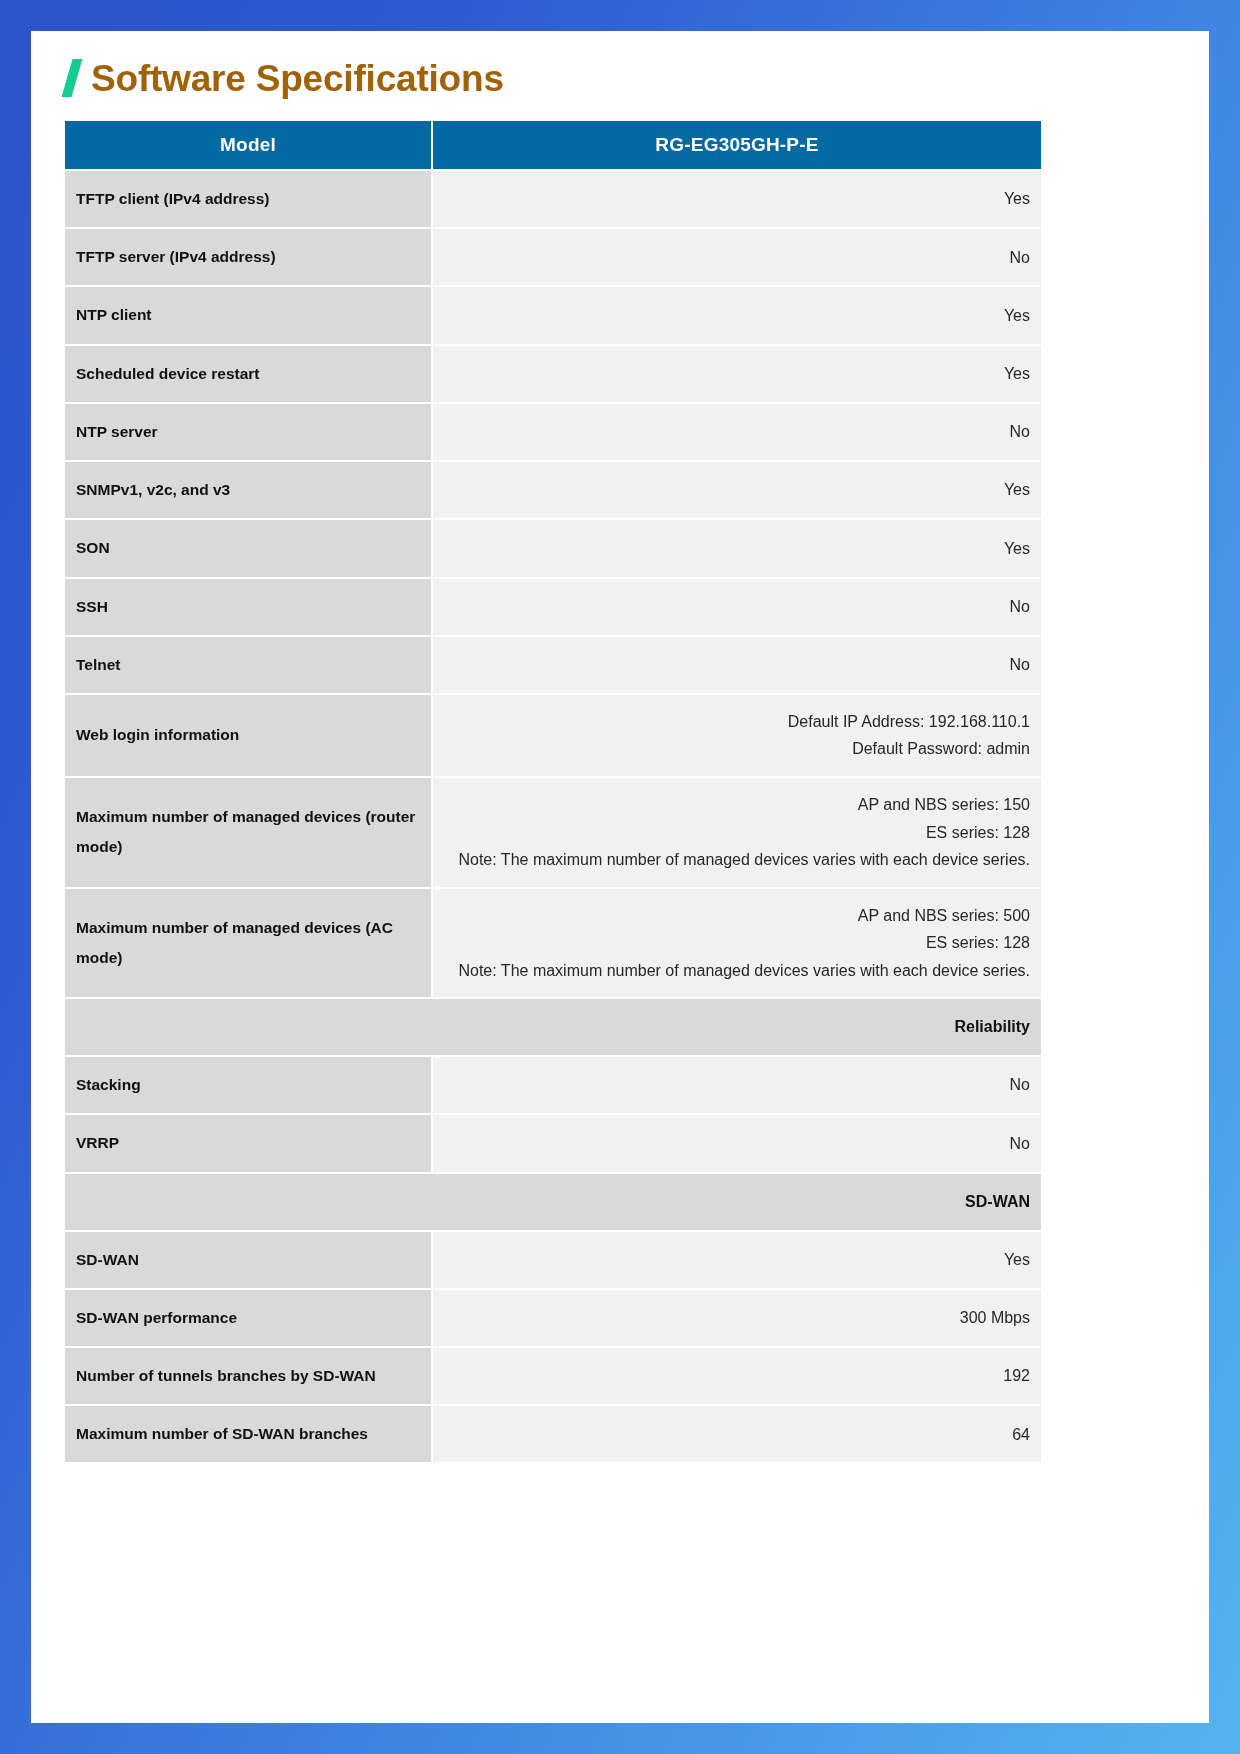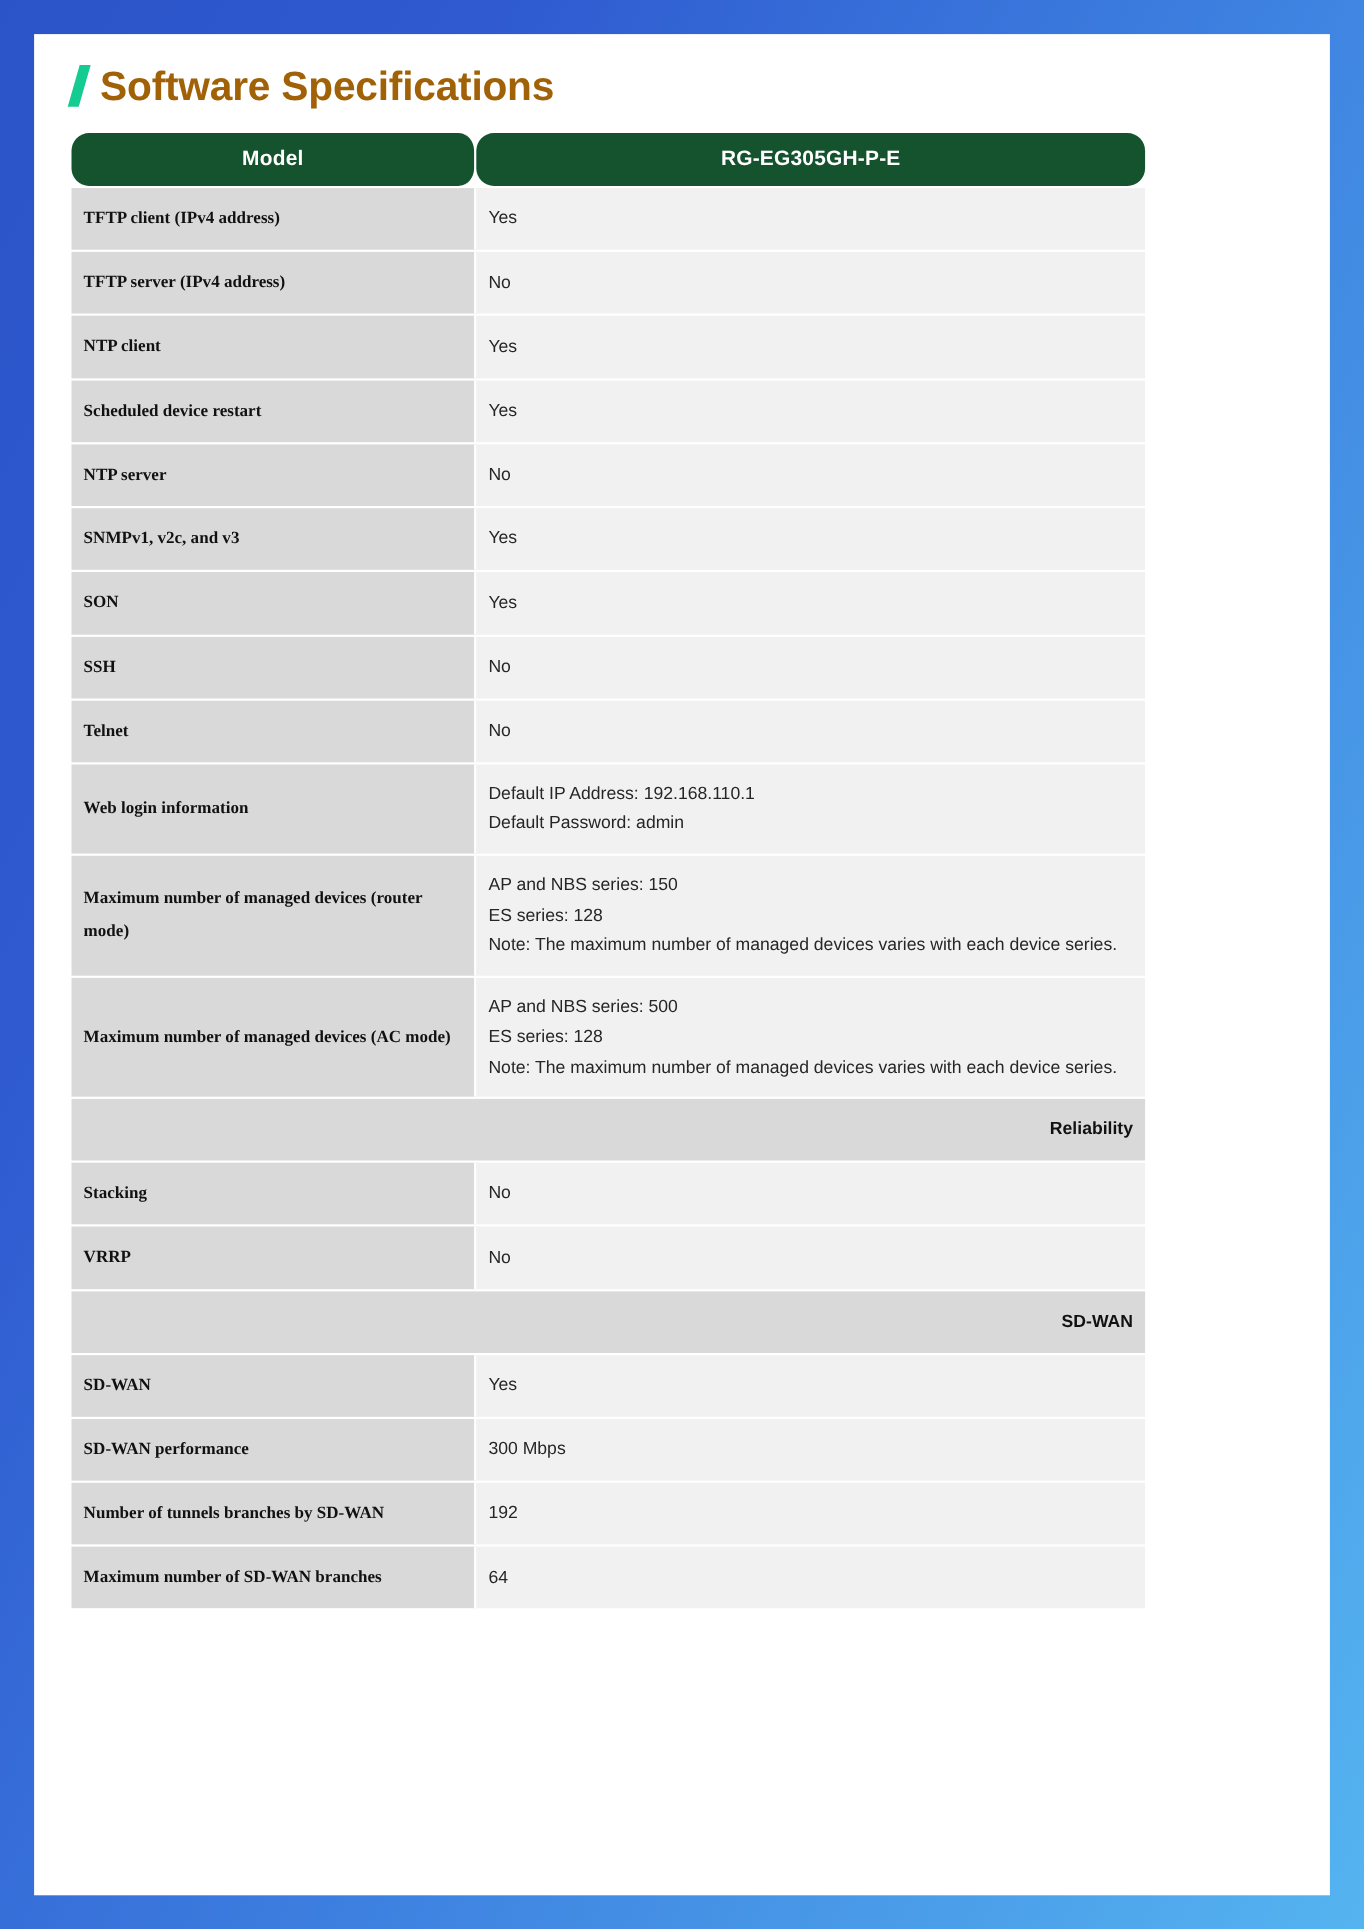--- a/index.html
+++ b/index.html
@@ -58,48 +58,46 @@
   }
   table.spec col.c1 { width: 368px; }
   table.spec col.c2 { width: 608px; }
 
   .spec th, .spec td {
     vertical-align: middle;
     padding: 13px 11px;
     box-sizing: border-box;
   }
   .hdr-cell {
-    background: #14532d;
+    background: #0369a1;
     color: #ffffff;
     font-size: 19px;
     font-weight: bold;
     text-align: center;
     padding: 16px 11px;
     letter-spacing: 0.2px;
-    border-radius: 16px;
   }
   .hdr-left { border-right: 2px solid #ffffff; }
 
   td.label {
     background: #d9d9d9;
     color: #111111;
     font-size: 15.5px;
     font-weight: bold;
     text-align: left;
     line-height: 1.95;
     padding-left: 11px;
     border-right: 2px solid #ffffff;
-    font-family: Liberation Serif, serif;
   }
   td.value {
     background: #f1f1f1;
     color: #262626;
     font-size: 16px;
     font-weight: normal;
-    text-align: left;
+    text-align: right;
     line-height: 1.72;
   }
   td.section {
     background: #d9d9d9;
     color: #111111;
     font-size: 16px;
     font-weight: bold;
     text-align: right;
     padding: 19px 11px;
   }

